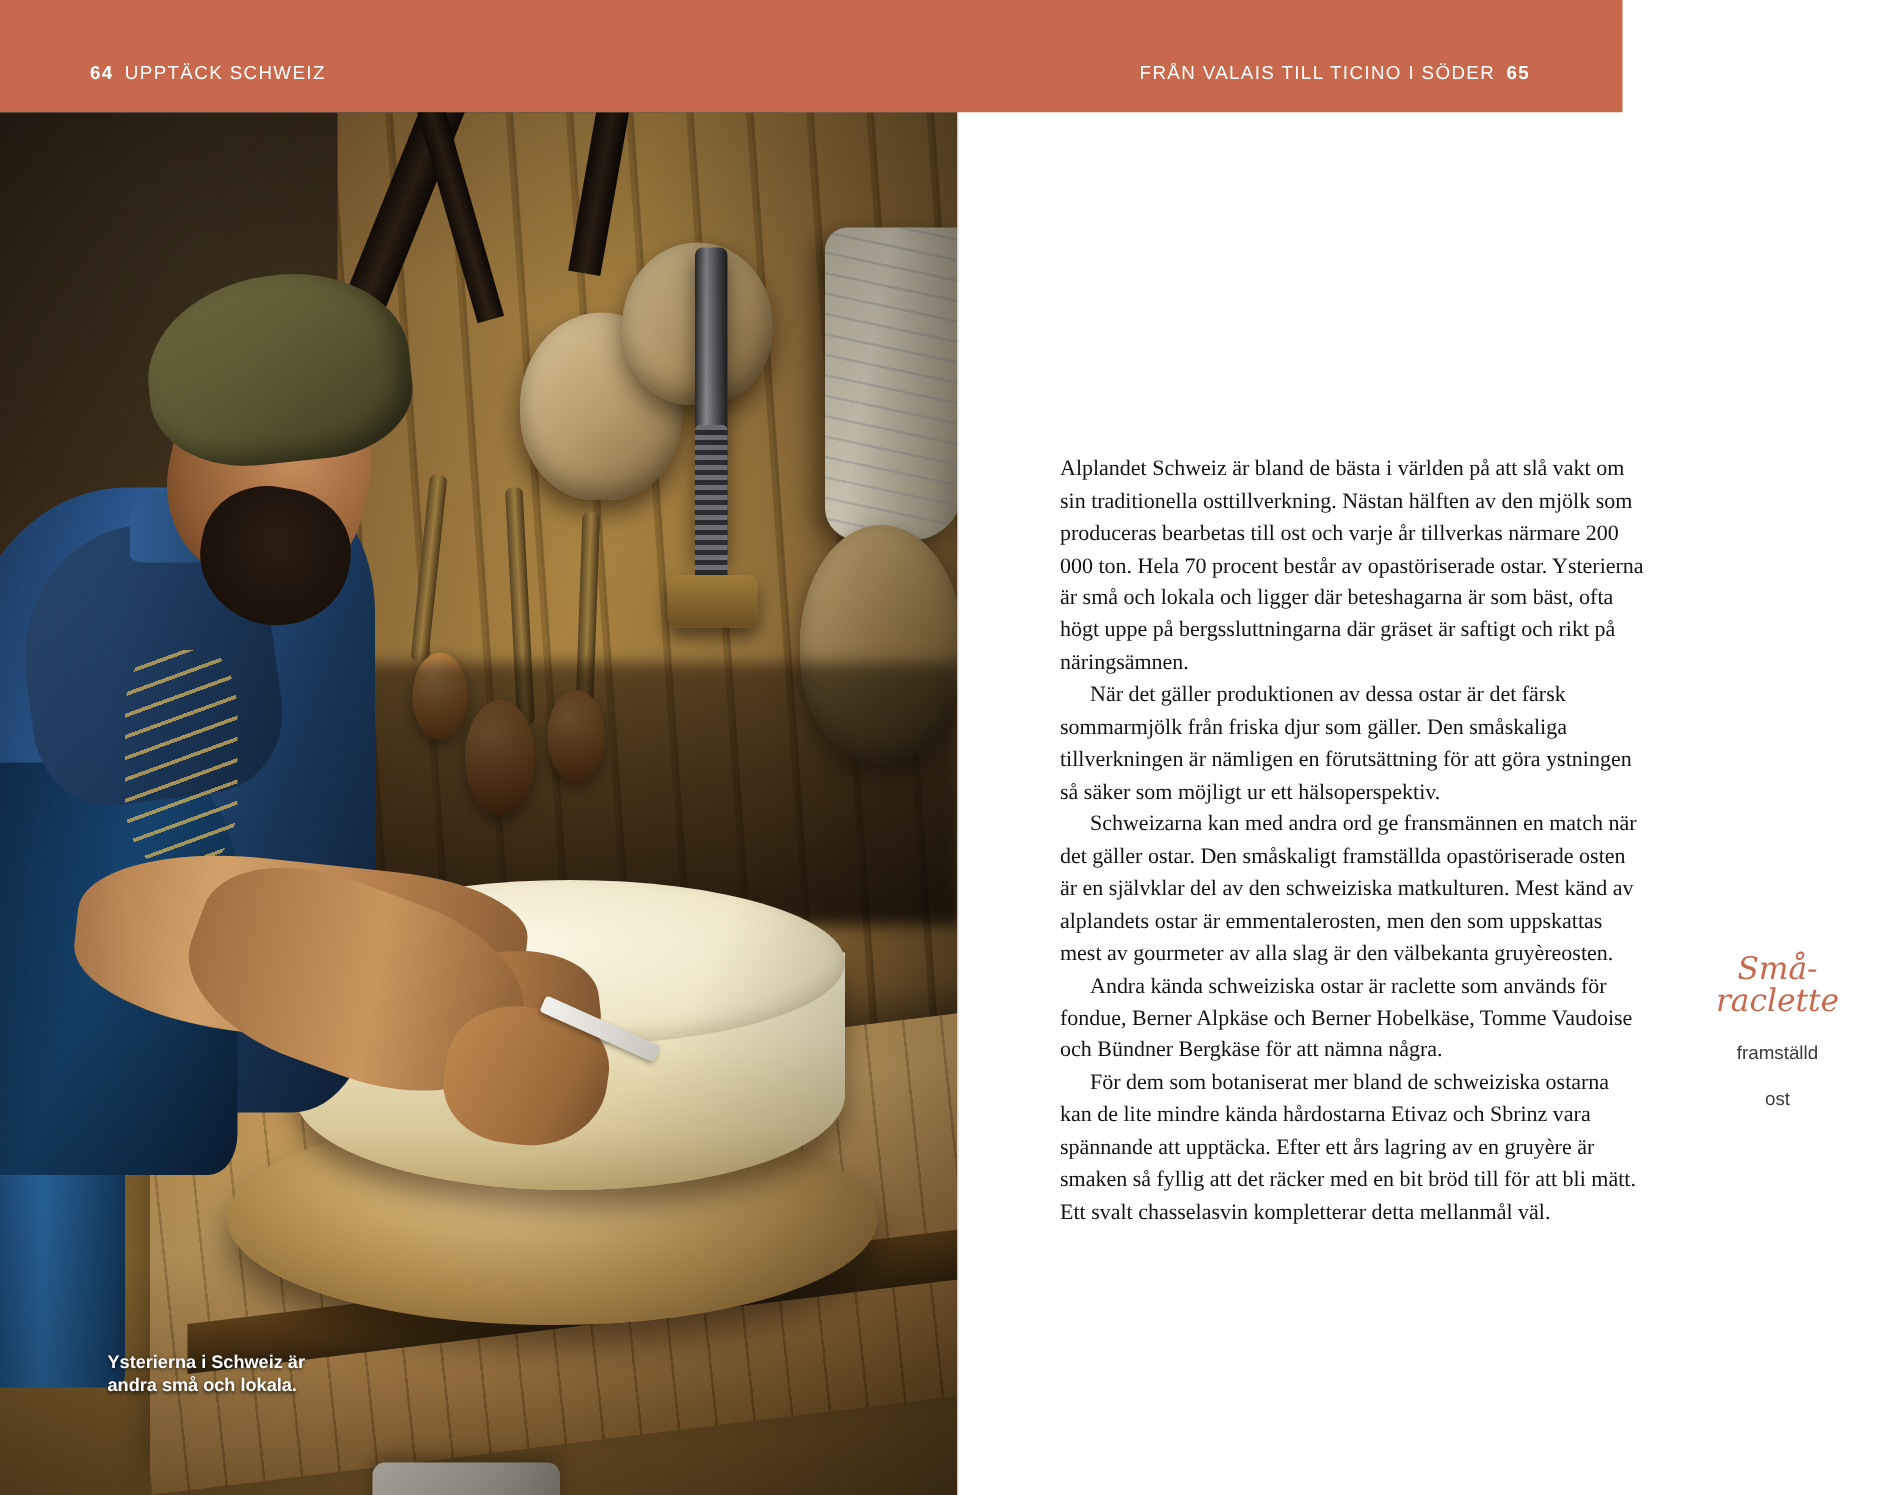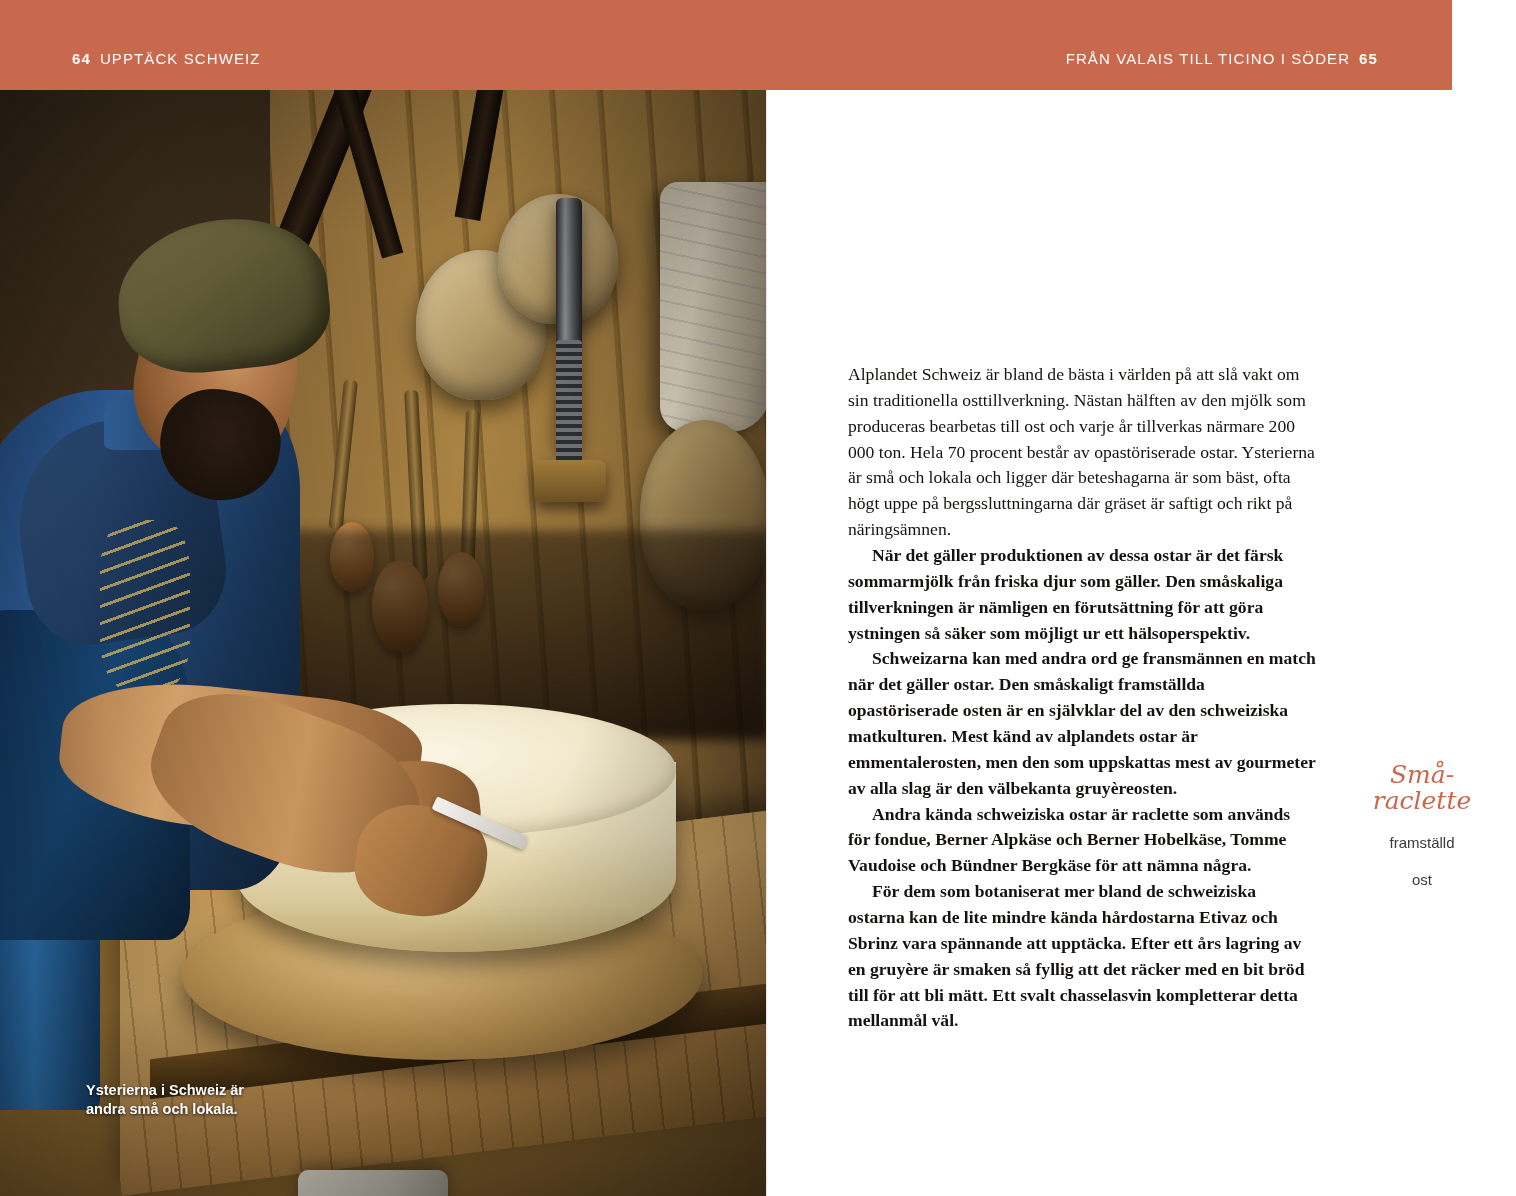--- a/index.html
+++ b/index.html
@@ -12,21 +12,21 @@
     height: 1196px;
     position: relative;
     overflow: hidden;
     font-family: "Liberation Serif", serif;
   }
 
   
   .header-band {
     position: absolute;
     left: 0; top: 0;
-    width: 1452px;
+    width: 1298px;
     height: 90px;
     background: #c8684c;
     box-sizing: border-box;
   }
   .header-left {
     position: absolute;
     left: 72px;
     top: 50px;
     font-family: "Liberation Sans", sans-serif;
     font-size: 15px;
@@ -382,21 +382,20 @@
   .article p {
     margin: 0;
     font-family: "Liberation Serif", serif;
     font-size: 17.6px;
     line-height: 1.47;
     color: #15120f;
     text-align: left;
   }
   .article p + p {
     text-indent: 24px;
-    font-weight: bold;
   }
 
   
   .margin-note {
     position: absolute;
     left: 596px;
     top: 672px;
     width: 120px;
     text-align: center;
   }

